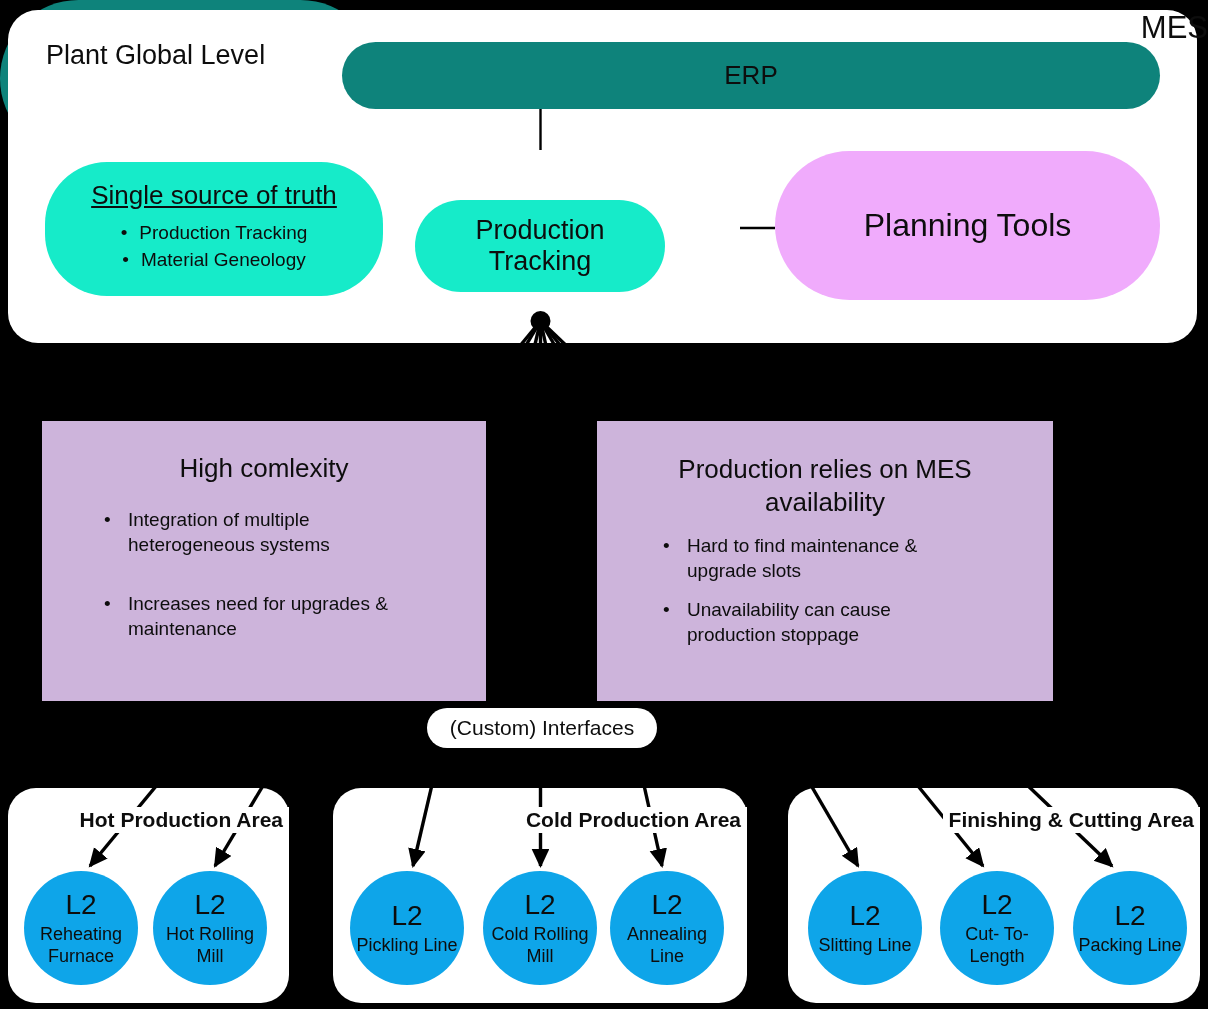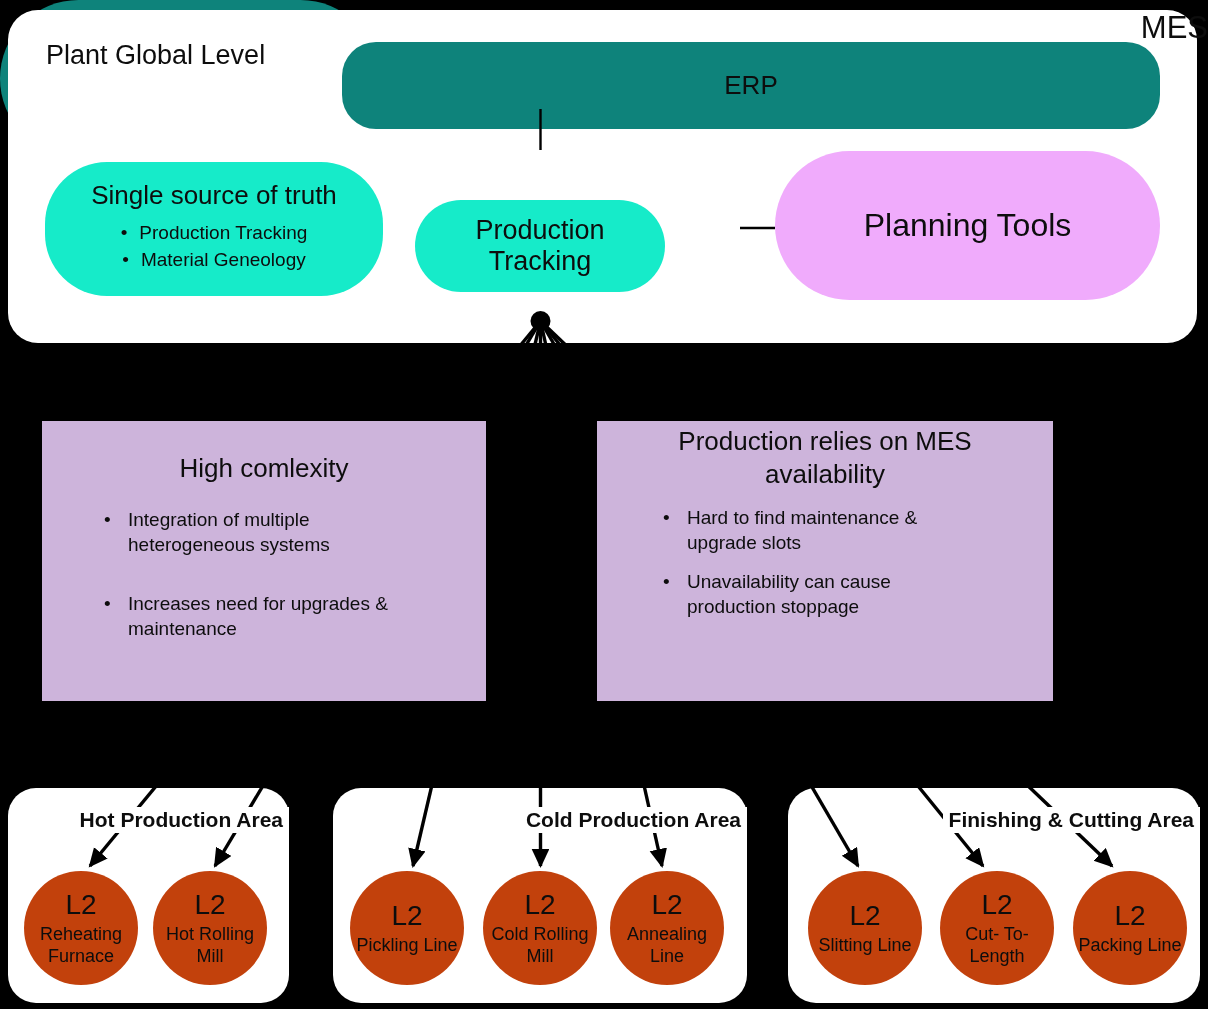--- a/index.html
+++ b/index.html
@@ -11,61 +11,61 @@
   .top-card { left:8px; top:10px; width:1189px; height:333px; border-radius:30px; }
   .area-card { top:788px; height:215px; border-radius:28px; }
   .area-hot { left:8px;  width:281px; }
   .area-cold { left:333px; width:414px; }
   .area-fin { left:788px; width:412px; }
 
   
   .plant-label { position:absolute; left:46px; top:40px; font-size:27px; }
 
   .pill { position:absolute; display:flex; align-items:center; justify-content:center; text-align:center; }
-  .erp-pill { left:342px; top:42px; width:818px; height:87px; border-radius:34px; background:#0E837B; font-size:26px; }
+  .erp-pill { left:342px; top:42px; width:818px; height:67px; border-radius:34px; background:#0E837B; font-size:26px; }
   .mes-node { left:361px; top:150px; width:379px; height:157px; border-radius:79px; background:#0E837B; }
   .mes-label { position:absolute; left:0; right:0; top:10px; text-align:right; font-size:31px; }
   .pt-pill { left:415px; top:200px; width:250px; height:92px; border-radius:46px; background:#16EBC9; font-size:27px; line-height:1.15; }
   .pt-pill span { display:block; max-width:210px; }
   .planning-pill { left:775px; top:151px; width:385px; height:149px; border-radius:75px; background:#f0abfc; font-size:32px; }
 
   .sst-pill { position:absolute; left:45px; top:162px; width:338px; height:134px; border-radius:62px; background:#16EBC9; }
-  .sst-title { margin-top:18px; text-align:center; font-size:26px; }
+  .sst-title { margin-top:18px; text-align:center; font-size:26px;text-decoration:underline; }
   .sst-bullets { margin-top:11px; display:flex; flex-direction:column; align-items:center; gap:5px; }
   .sst-bullet { font-size:19px; }
   .sst-bullet::before { content:"•"; margin-right:12px; }
 
   
   .overlay { position:absolute; left:0; top:0; z-index:4; pointer-events:none; }
   .overlay .conn { stroke:#000; stroke-width:2.4px; }
   .overlay .arrow { stroke:#000; stroke-width:3.4px; }
 
   
   .issue-panel { position:absolute; top:421px; height:280px; background:#CDB4DB; z-index:6; }
   .issue-left { left:42px; width:444px; }
   .issue-right { left:597px; width:456px; }
   .issue-title { text-align:center; font-size:26px; line-height:1.25; margin:0 auto; }
   .issue-left .issue-title { margin-top:31px; max-width:420px; }
-  .issue-right .issue-title { margin-top:4px; max-width:300px; }
+  .issue-right .issue-title { margin-top:32px; max-width:300px; }
   .issue-bullets { display:flex; flex-direction:column; gap:13px; }
   .issue-left .issue-bullets { margin:22px 0 0 62px;gap:34px; }
   .issue-right .issue-bullets { margin:15px 0 0 66px; }
   .issue-bullet { display:flex; font-size:19px; line-height:1.33; }
   .issue-bullet::before { content:"•"; width:24px; flex:0 0 24px; }
   .issue-left .issue-bullet span { max-width:300px; }
   .issue-right .issue-bullet span { max-width:280px; }
 
   
   .interfaces-pill { position:absolute; left:427px; top:708px; width:230px; height:40px; border-radius:20px;
                      background:#fff; z-index:6; display:flex; align-items:center; justify-content:center; font-size:21px; }
 
   
   .area-title-row { position:relative; z-index:6; margin-top:19px; text-align:right; }
   .area-title { display:inline-block; background:#fff; padding:1px 6px; font-size:21px; font-weight:bold; }
-  .l2-circle { position:absolute; top:83px; width:114px; height:114px; border-radius:50%; background:#c2410c;
+  .l2-circle { position:absolute; top:83px; width:114px; height:114px; border-radius:50%; background:#0ea5e9;
                display:flex; flex-direction:column; align-items:center; justify-content:center; text-align:center; }
   .l2-badge { font-size:28px; margin-bottom:2px; }
   .l2-label { font-size:18px; line-height:1.25; max-width:112px; }
 </style>
 </head>
 <body>
 
 <div id="canvas">
 
   <div class="card top-card"></div>
@@ -183,14 +183,15 @@
     <div class="issue-bullets">
       <div class="issue-bullet">
           <span>Hard to find maintenance &amp; upgrade slots</span>
         </div>
       <div class="issue-bullet">
           <span>Unavailability can cause production stoppage</span>
         </div>
     </div>
   </div>
 
+  <div class="interfaces-pill">(Custom) Interfaces</div>
 
 </div>
 
 </body></html>

